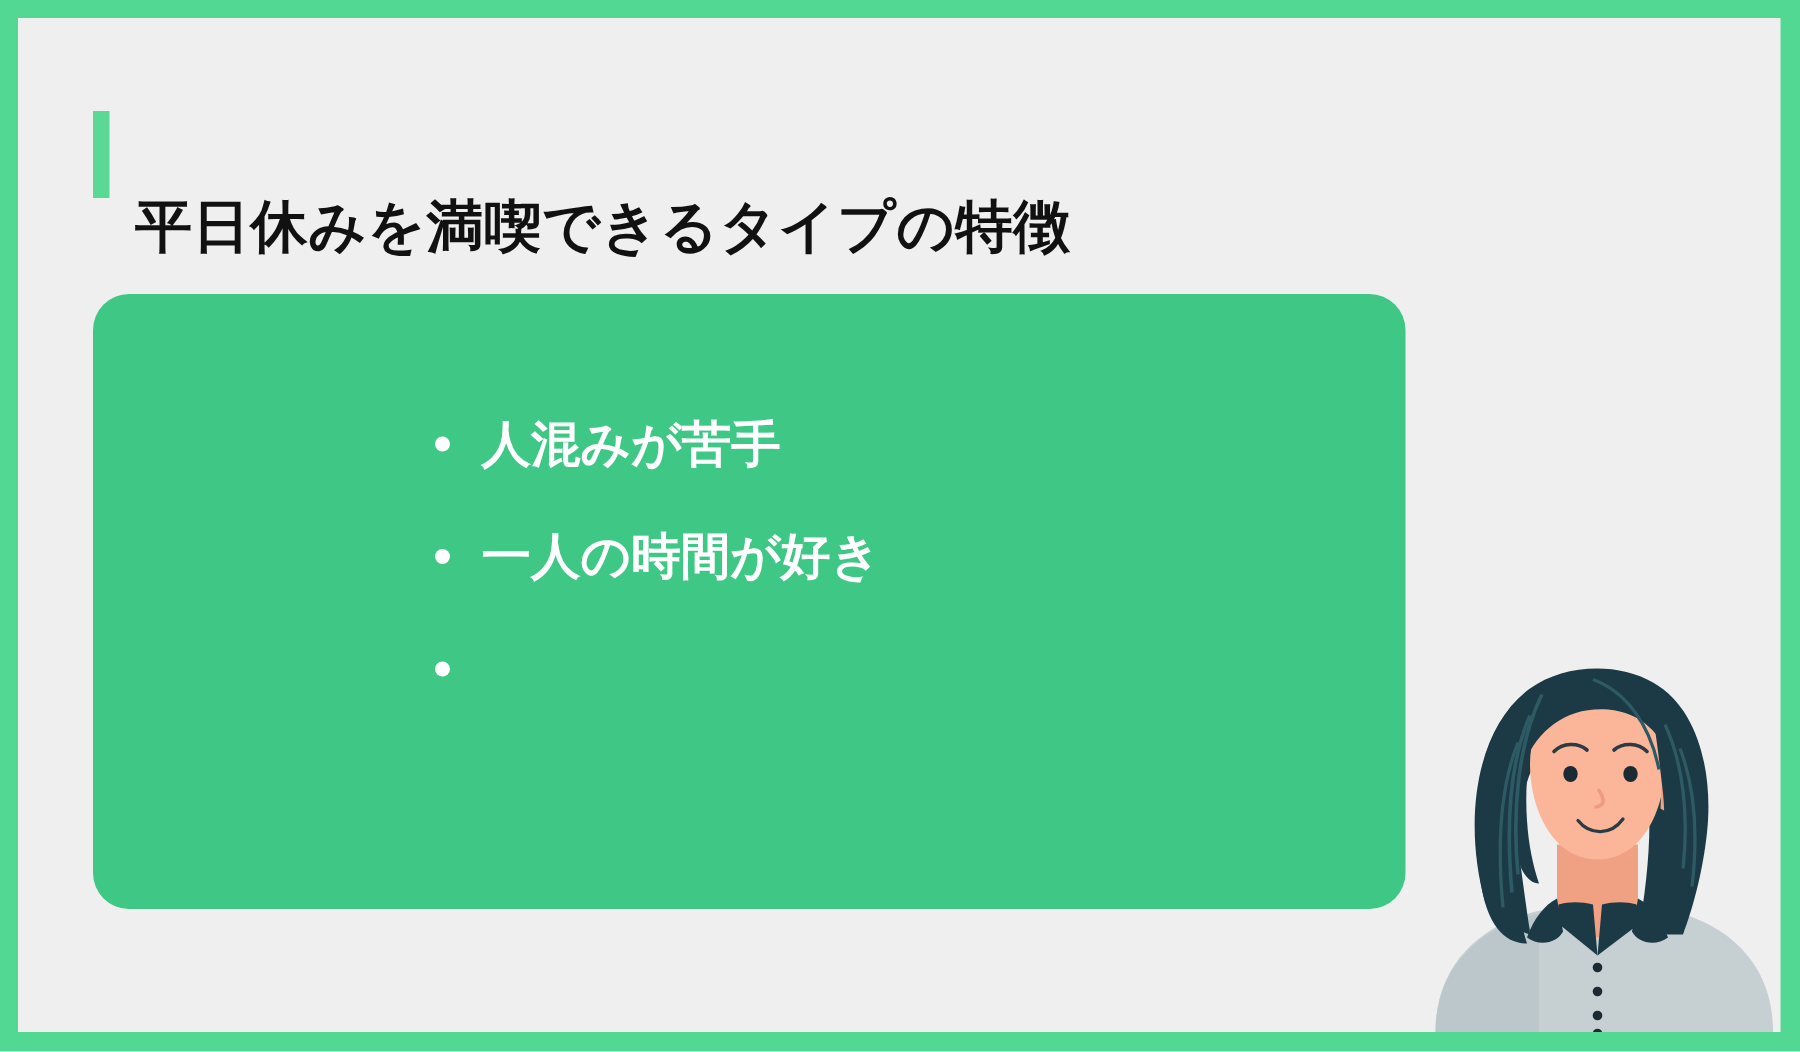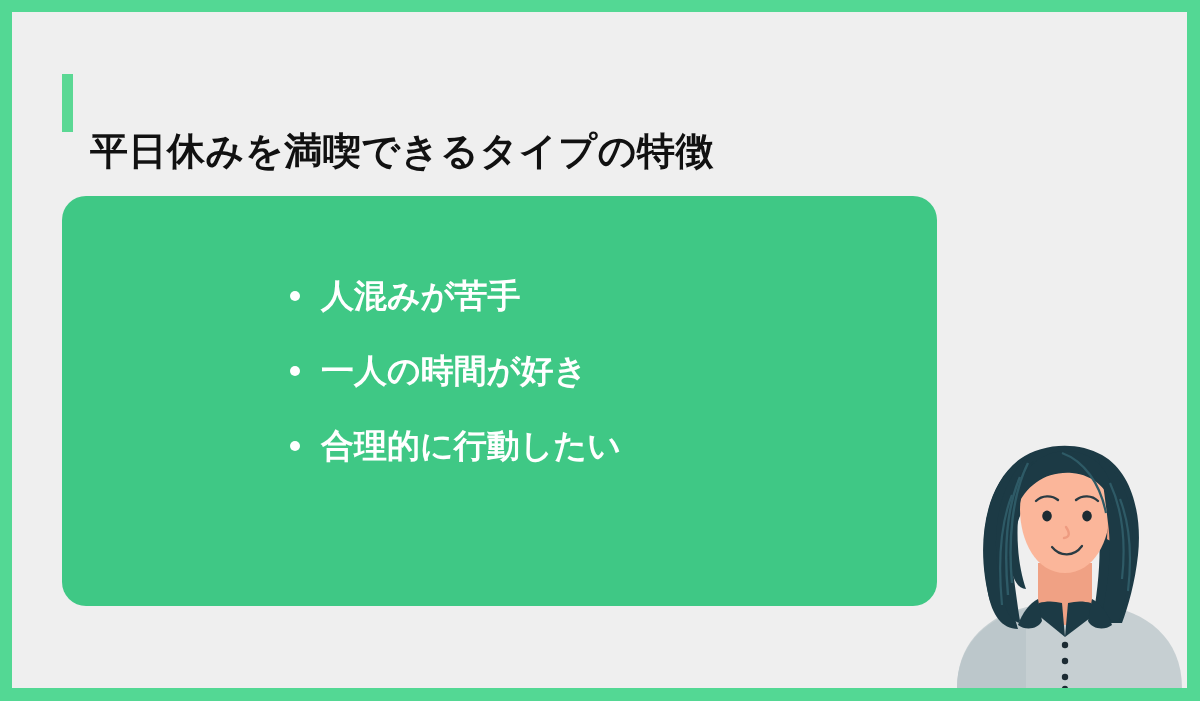--- a/index.html
+++ b/index.html
@@ -127,21 +127,20 @@
         <li>
           <span class="bullet-dot"></span>
           <span class="bullet-label">人混みが苦手</span>
         </li>
         <li>
           <span class="bullet-dot"></span>
           <span class="bullet-label">一人の時間が好き</span>
         </li>
         <li>
           <span class="bullet-dot"></span>
-          <span class="bullet-label">合理的に行動したい</span>
         </li>
       </ul>
     </div>
 
     <div id="illustration">
       <svg viewBox="0 0 245 265" xmlns="http://www.w3.org/2000/svg">
         <defs>
           <clipPath id="frameClip">
             <rect x="0" y="0" width="245" height="265"></rect>
           </clipPath>

